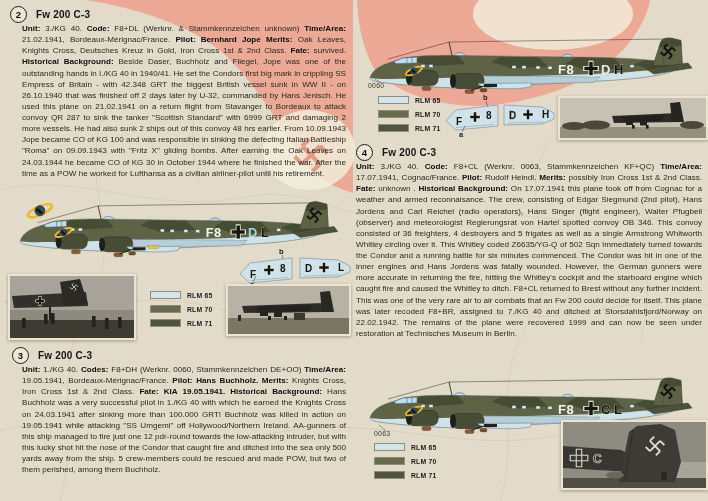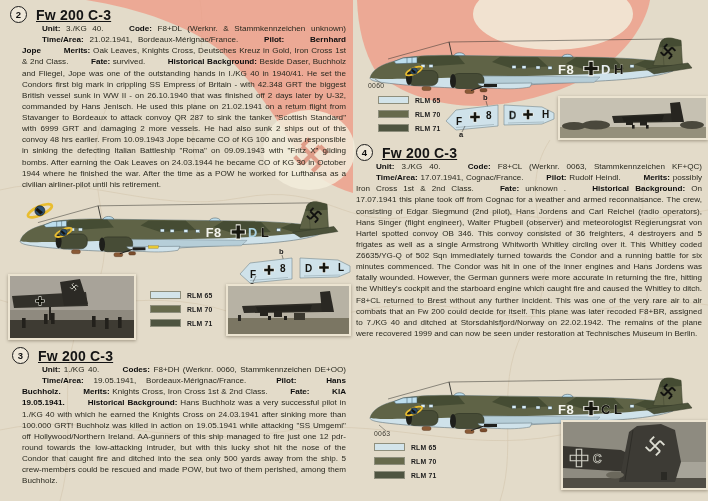--- a/index.html
+++ b/index.html
@@ -3,24 +3,24 @@
 <meta charset="utf-8">
 <style>
   html,body{margin:0;padding:0;background:#b9b0a0;}
   #page{position:relative;width:708px;height:501px;background:#e3dbc9;overflow:hidden;
         font-family:"Liberation Sans",sans-serif;}
   #bg-art{position:absolute;left:0;top:0;z-index:0;}
   .sec-header{position:absolute;display:flex;align-items:center;gap:9px;z-index:3;}
   .badge{width:15px;height:15px;border:1.6px solid #1d1d1d;border-radius:50%;
          background:rgba(250,246,235,.45);font-weight:bold;font-size:9.5px;line-height:15px;
          text-align:center;color:#101010;flex:0 0 auto;}
-  .sec-title{font-weight:bold;font-size:14px;color:#141414;letter-spacing:.2px;text-decoration:underline;}
+  .sec-title{font-weight:bold;font-size:10px;color:#141414;letter-spacing:.2px;}
   .body-text{position:absolute;font-size:8.1px;line-height:1.375;text-align:justify;
              color:#29291f;z-index:2;}
-  .body-text b{color:#0e0e0e;margin-left:20px;}
+  .body-text b{color:#0e0e0e;}
   .photo{position:absolute;border:2px solid #ece4d1;box-shadow:0 1px 3px rgba(60,50,30,.4);
          z-index:2;line-height:0;}
   .photo svg{position:static;}
   .sw-group{position:absolute;z-index:3;}
   .sw-row{display:flex;align-items:center;margin-bottom:6px;height:8px;}
   .sw{width:31px;height:8px;border:1px solid #8e8e7c;box-sizing:border-box;}
   .sw65{background:#d3e4ea;}.sw70{background:#676a4c;}.sw71{background:#4e5440;}
   .sw-label{margin-left:6px;font-size:6.8px;font-weight:bold;color:#1b1b1b;letter-spacing:.2px;}
   svg.layer{position:absolute;z-index:2;overflow:visible;}
   .fcode{font-family:"Liberation Sans",sans-serif;font-weight:bold;font-size:13px;letter-spacing:.5px;}

